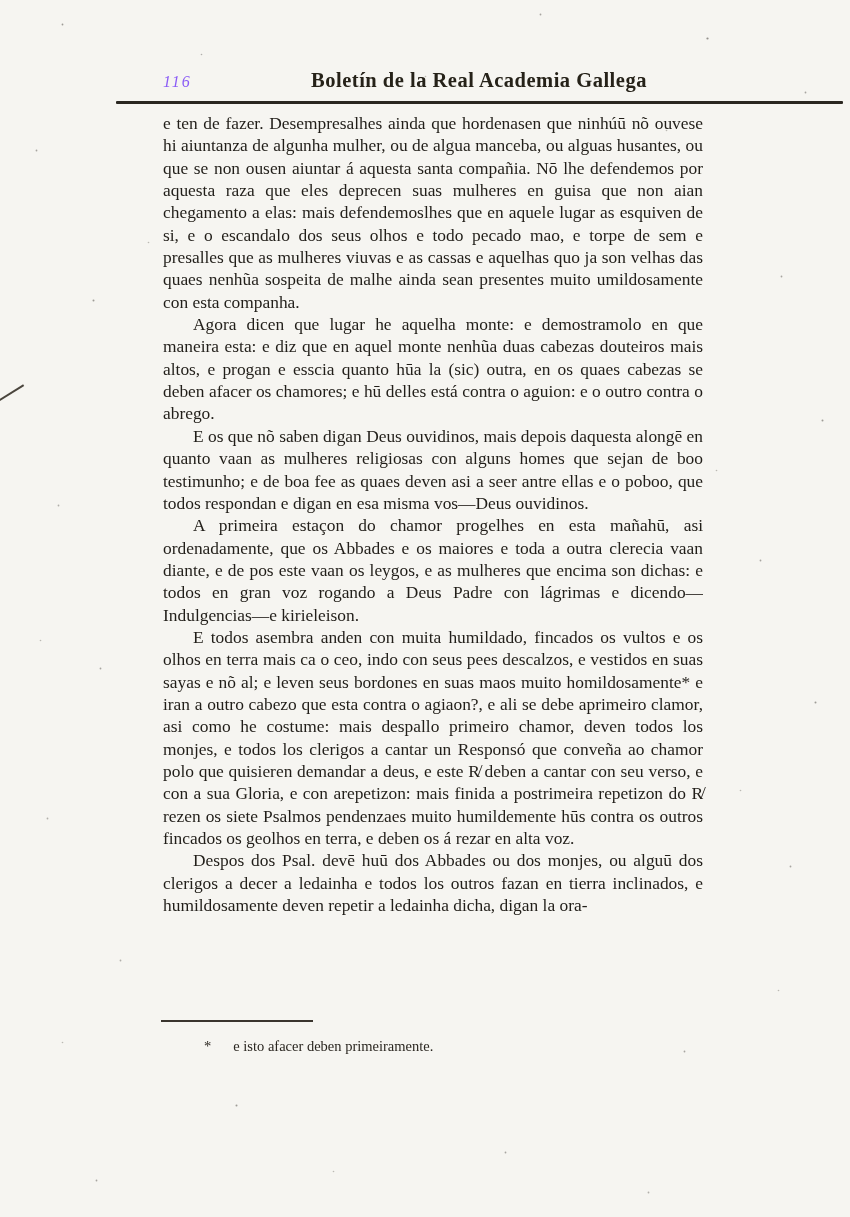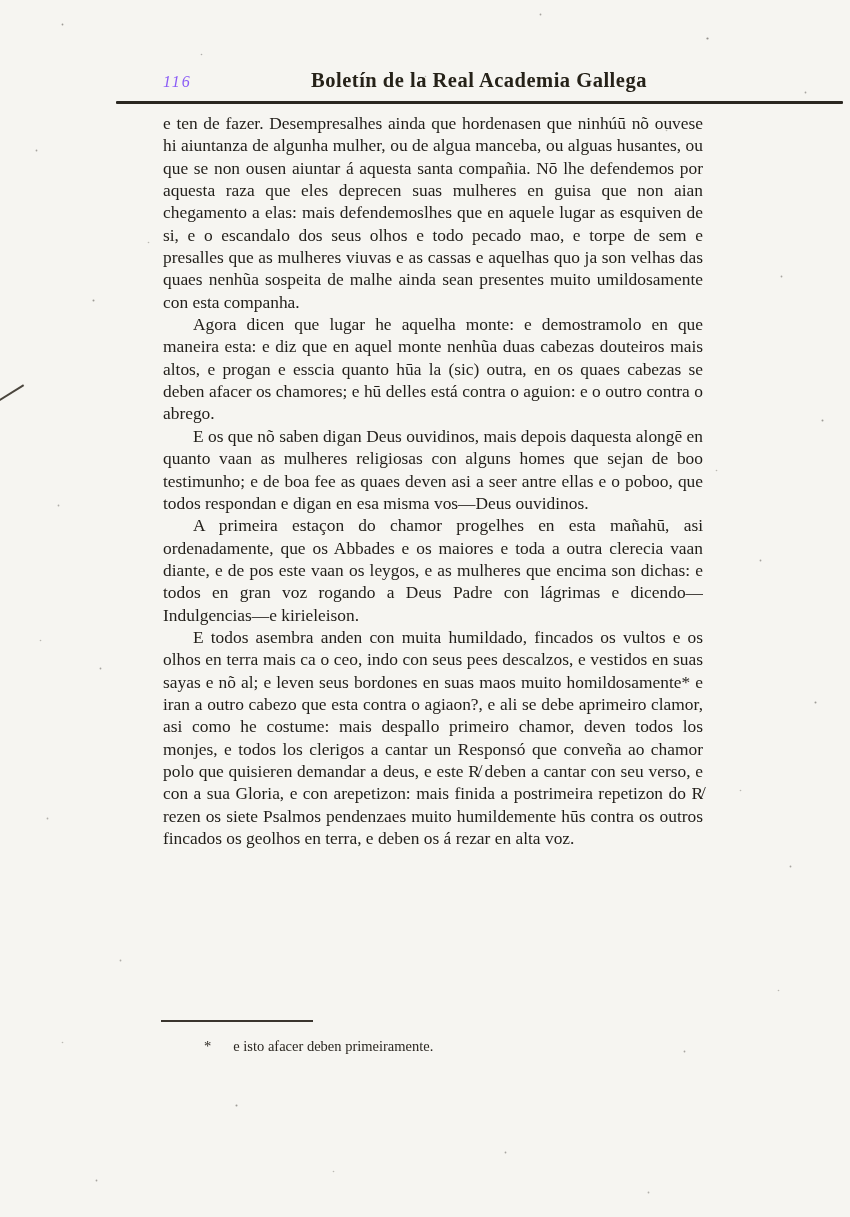--- a/index.html
+++ b/index.html
@@ -81,18 +81,19 @@
   <span class="journal-title">Boletín de la Real Academia Gallega</span>
 </header>
 <div class="header-rule"></div>
 
 <main class="body-text">
   <p>e ten de fazer. Desempresalhes ainda que hordenasen que ninhúū nõ ouvese hi aiuntanza de algunha mulher, ou de algua manceba, ou alguas husantes, ou que se non ousen aiuntar á aquesta santa compañia. Nō lhe defendemos por aquesta raza que eles deprecen suas mulheres en guisa que non aian chegamento a elas: mais defendemoslhes que en aquele lugar as esquiven de si, e o escandalo dos seus olhos e todo pecado mao, e torpe de sem e presalles que as mulheres viuvas e as cassas e aquelhas quo ja son velhas das quaes nenhũa sospeita de malhe ainda sean presentes muito umildosamente con esta companha.</p>
   <p class="indent">Agora dicen que lugar he aquelha monte: e demostramolo en que maneira esta: e diz que en aquel monte nenhũa duas cabezas douteiros mais altos, e progan e esscia quanto hūa la (sic) outra, en os quaes cabezas se deben afacer os chamores; e hū delles está contra o aguion: e o outro contra o abrego.</p>
   <p class="indent">E os que nõ saben digan Deus ouvidinos, mais depois daquesta alongē en quanto vaan as mulheres religiosas con alguns homes que sejan de boo testimunho; e de boa fee as quaes deven asi a seer antre ellas e o poboo, que todos respondan e digan en esa misma vos—Deus ouvidinos.</p>
   <p class="indent">A primeira estaçon do chamor progelhes en esta mañahū, asi ordenadamente, que os Abbades e os maiores e toda a outra clerecia vaan diante, e de pos este vaan os leygos, e as mulheres que encima son dichas: e todos en gran voz rogando a Deus Padre con lágrimas e dicendo—Indulgencias—e kirieleison.</p>
   <p class="indent">E todos asembra anden con muita humildado, fincados os vultos e os olhos en terra mais ca o ceo, indo con seus pees descalzos, e vestidos en suas sayas e nõ al; e leven seus bordones en suas maos muito homildosamente* e iran a outro cabezo que esta contra o agiaon?, e ali se debe aprimeiro clamor, asi como he costume: mais despallo primeiro chamor, deven todos los monjes, e todos los clerigos a cantar un Responsó que conveña ao chamor polo que quisieren demandar a deus, e este R̸ deben a cantar con seu verso, e con a sua Gloria, e con arepetizon: mais finida a postrimeira repetizon do R̸ rezen os siete Psalmos pendenzaes muito humildemente hūs contra os outros fincados os geolhos en terra, e deben os á rezar en alta voz.</p>
+  <p class="indent">Despos dos Psal. devē huū dos Abbades ou dos monjes, ou alguū dos clerigos a decer a ledainha e todos los outros fazan en tierra inclinados, e humildosamente deven repetir a ledainha dicha, digan la ora-</p>
 </main>
 
 <div class="footnote-rule"></div>
 <div class="footnote">
   <span class="marker">*</span><span>e isto afacer deben primeiramente.</span>
 </div>
 
 </body></html>

